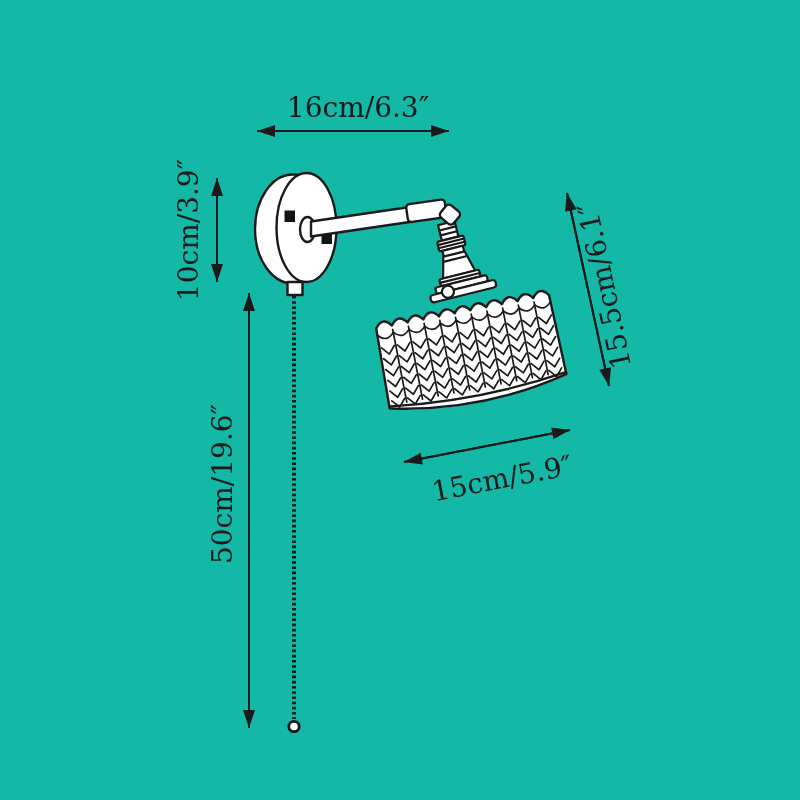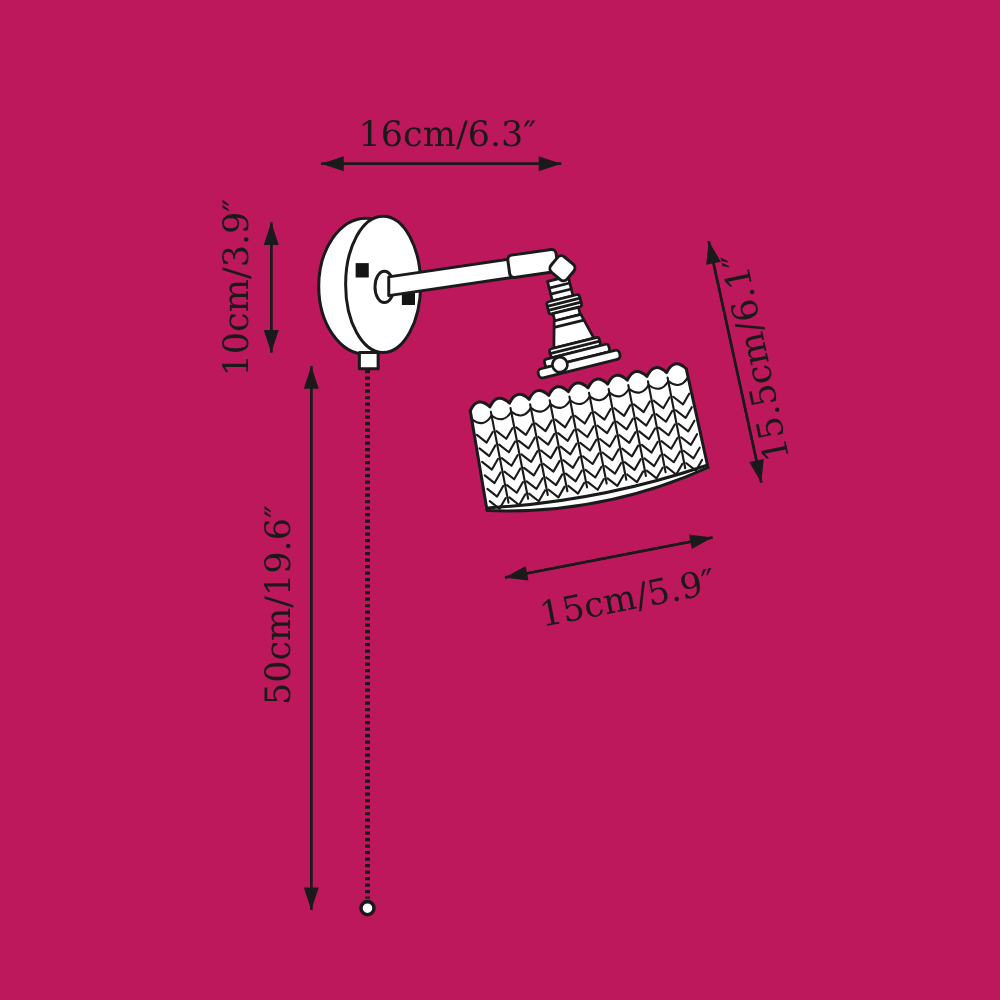--- a/index.html
+++ b/index.html
@@ -1,16 +1,16 @@
 <!DOCTYPE html>
 <html><head>
 <meta charset="utf-8">
 <style>
   html,body{margin:0;padding:0;background:#ffffff;}
-  .canvas-wrap{width:800px;height:800px;background:#be185d;position:relative;overflow:hidden;}
+  .canvas-wrap{width:800px;height:800px;background:#14b8a6;position:relative;overflow:hidden;}
   svg{display:block;}
   text{font-family:"DejaVu Serif","Liberation Serif",serif;font-size:28px;fill:#1a1a1a;}
 </style>
 </head>
 <body>
 
 <div class="canvas-wrap">
 <svg width="800" height="800" viewBox="0 0 800 800">
   <defs>
     <marker id="ah" viewBox="0 0 20 14" refX="19" refY="7" markerWidth="20" markerHeight="14" markerUnits="userSpaceOnUse" orient="auto">

